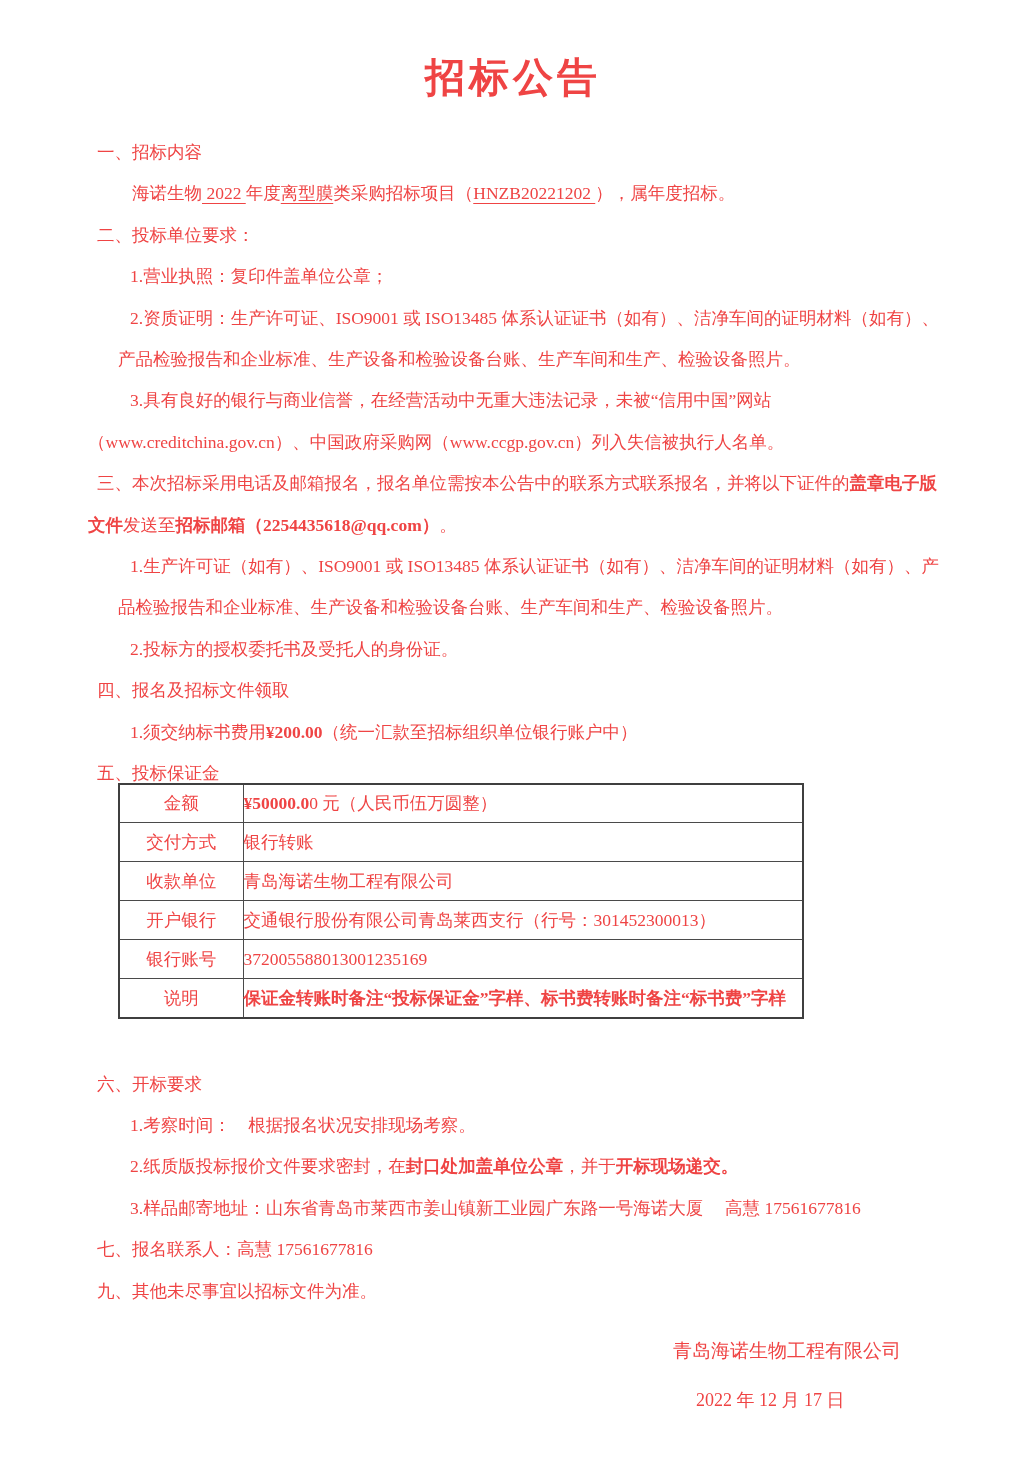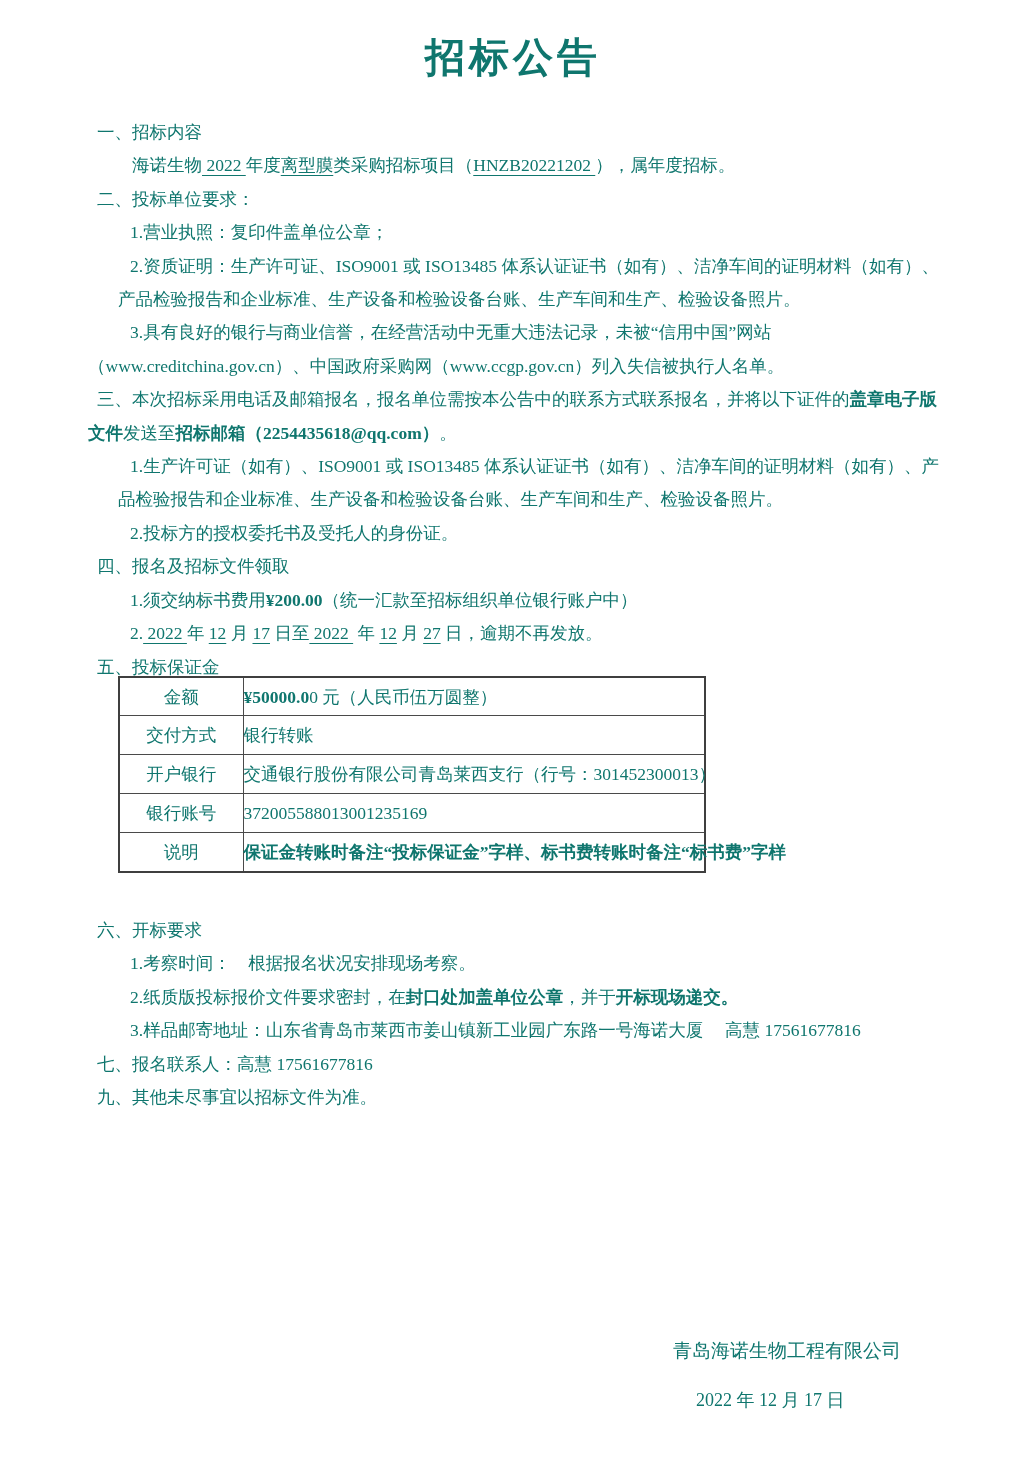--- a/index.html
+++ b/index.html
@@ -2,50 +2,51 @@
 <html><head>
 <meta charset="utf-8">
 <style>
   * { box-sizing: border-box; }
   html,body { margin:0; padding:0; background:#ffffff; }
   .page {
     position: relative;
     width: 1022px;
     height: 1484px;
     background: #ffffff;
-    color: #0f766e;
+    color: #ef4444;
     font-family: "Liberation Serif", "DejaVu Serif", serif;
-    padding: 32px 0 0 97px;
+    padding: 52px 0 0 97px;
     overflow: hidden;
   }
   .title {
     width: 832px;
     margin: 0 0 32px 0;
     font-size: 40px;
     line-height: 52px;
     font-weight: 700;
     text-align: center;
     letter-spacing: 4px;
     white-space: pre;
   }
   .ln {
     font-size: 17.5px;
     line-height: 33.4px;
     white-space: pre;
+    margin-top: 8px;
   }
   .in-para { padding-left: 35px; }  
   .in-num  { padding-left: 33px; }  
   .in-cont { padding-left: 21px; }  
   .out     { margin-left: -9px; }   
   .b { font-weight: 700; text-align: center; }
   .u { text-decoration: underline; text-underline-offset: 4px; }
   table.tbl {
     border-collapse: collapse;
     table-layout: fixed;
-    width: 588px;
+    width: 686px;
     margin: -8px 0 0 21px;
     border: 2px solid #3f3f3f;
   }
   table.tbl td {
     border: 1px solid #4a4a4a;
     height: 39px;
     font-size: 17.5px;
     padding: 0;
     vertical-align: middle;
     white-space: pre;
@@ -87,33 +88,36 @@
   <div class="ln out">（www.creditchina.gov.cn）、中国政府采购网（www.ccgp.gov.cn）列入失信被执行人名单。</div>
 
   <div class="ln"><span>三、本次招标采用电话及邮箱报名，报名单位需按本公告中的联系方式联系报名，并将以下证件的</span><span class="b">盖章电子版</span></div>
   <div class="ln out"><span class="b">文件</span><span>发送至</span><span class="b">招标邮箱（2254435618@qq.com）</span><span>。</span></div>
   <div class="ln in-num">1.生产许可证（如有）、ISO9001 或 ISO13485 体系认证证书（如有）、洁净车间的证明材料（如有）、产</div>
   <div class="ln in-cont">品检验报告和企业标准、生产设备和检验设备台账、生产车间和生产、检验设备照片。</div>
   <div class="ln in-num">2.投标方的授权委托书及受托人的身份证。</div>
 
   <div class="ln">四、报名及招标文件领取</div>
   <div class="ln in-num"><span>1.须交纳标书费用</span><span class="b">¥200.00</span><span>（统一汇款至招标组织单位银行账户中）</span></div>
-  <div class="ln in-num"><span>2.</span><span class="u"> 2022 </span><span>年 </span><span class="u">12</span><span> 月 </span><span class="u">17</span><span> 日至</span><span class="u"> 2022 </span><span> 年 </span><span class="u">12</span><span> 月 </span><span class="u">27</span><span> 日，逾期不再发放。</span></div>
 
   <div class="ln">五、投标保证金</div>
 
   <table class="tbl">
     <tbody>
         <tr>
       <td class="lab">金额</td>
       <td class="val"><b>¥50000.0</b><span>0 元（人民币伍万圆整）</span></td>
     </tr>
     <tr>
       <td class="lab">交付方式</td>
       <td class="val">银行转账</td>
+    </tr>
+    <tr>
+      <td class="lab">收款单位</td>
+      <td class="val">青岛海诺生物工程有限公司</td>
     </tr>
     <tr>
       <td class="lab">开户银行</td>
       <td class="val">交通银行股份有限公司青岛莱西支行（行号：301452300013）</td>
     </tr>
     <tr>
       <td class="lab">银行账号</td>
       <td class="val">372005588013001235169</td>
     </tr>
     <tr>

